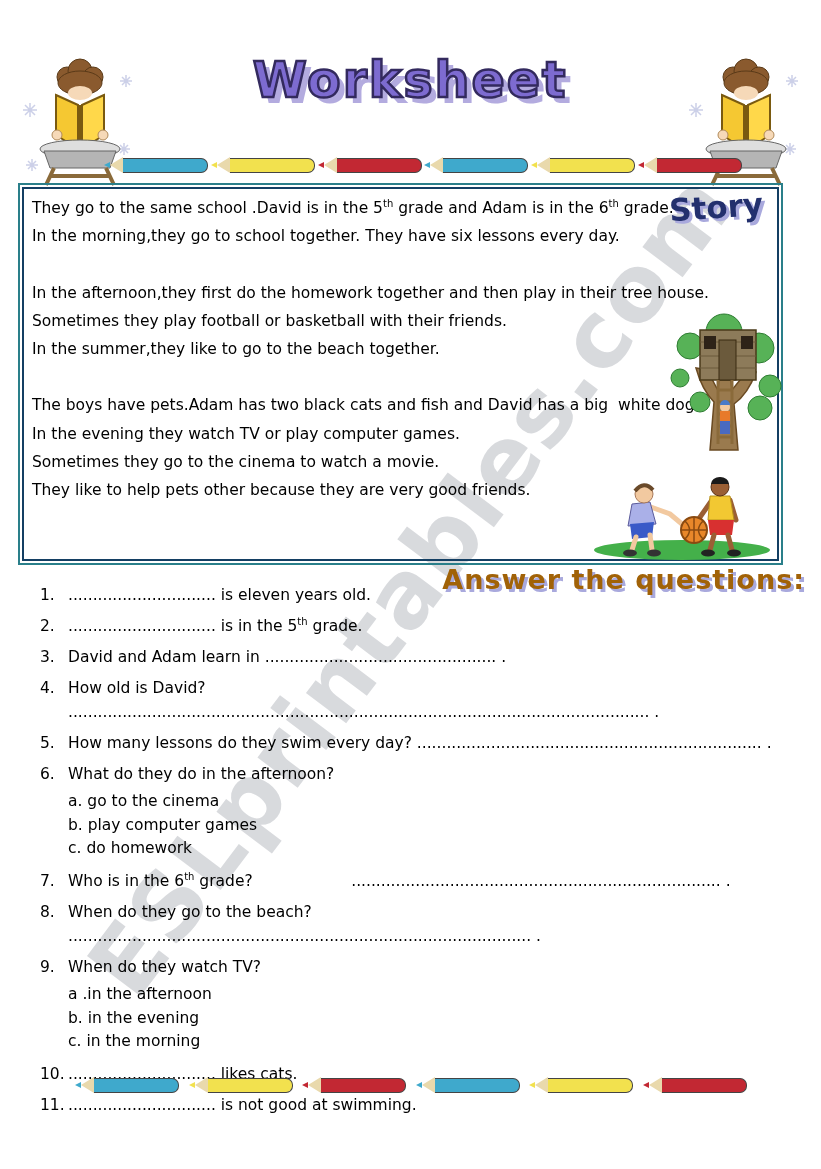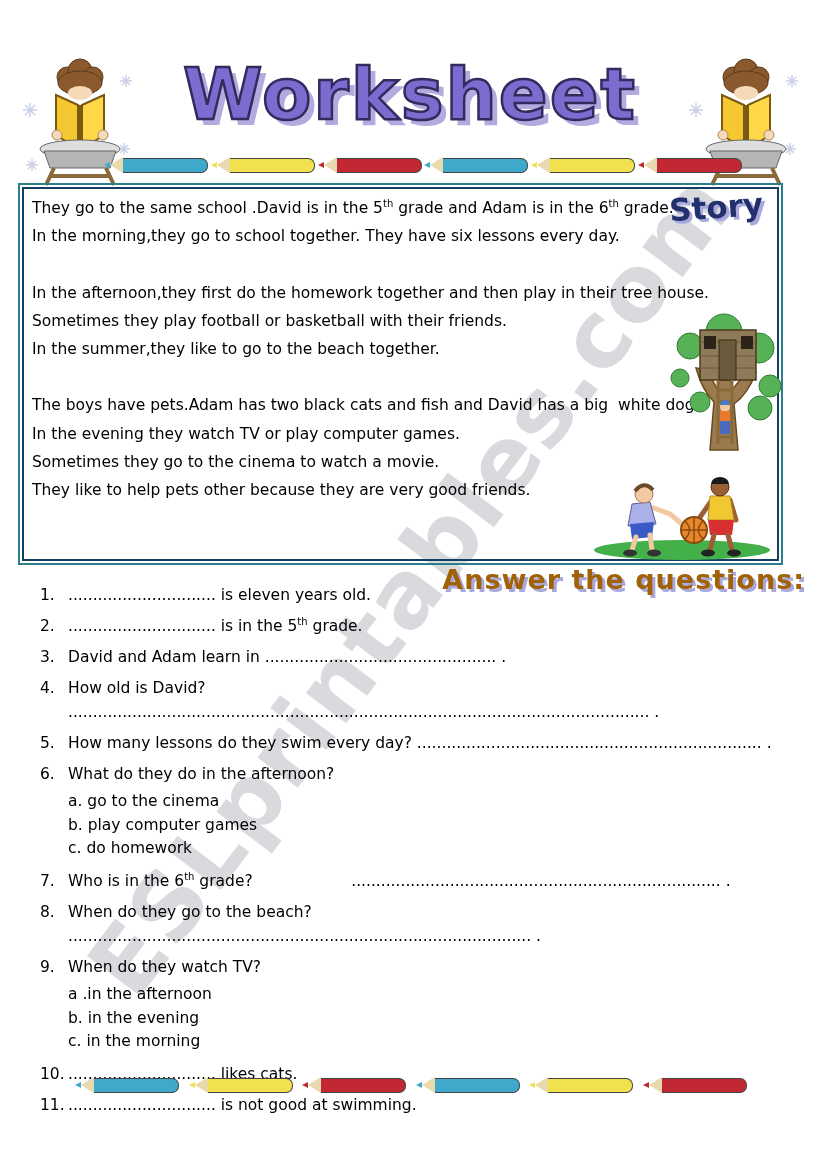--- a/index.html
+++ b/index.html
@@ -8,21 +8,21 @@
   .layer{position:absolute;z-index:1;}
 
   
   .watermark{position:absolute;left:50%;top:50%;
     transform:translate(-50%,-50%) rotate(-53deg);
     font-size:92px;font-weight:bold;color:#b9bcc2;opacity:.55;
     white-space:nowrap;z-index:0;pointer-events:none;letter-spacing:2px;}
 
   
   .title-wrap{left:170px;top:52px;width:480px;text-align:center;}
-  .worksheet-title{font-size:72px;font-weight:bold;color:#7d6bd0;letter-spacing:2px;
+  .worksheet-title{font-size:49px;font-weight:bold;color:#7d6bd0;letter-spacing:2px;
     -webkit-text-stroke:2.5px #332a5e;
     text-shadow:6px 6px 0 #b3abdf;}
 
   
   .pencil-divider{display:flex;justify-content:space-between;align-items:center;}
   .divider-top{left:104px;top:152px;width:638px;height:26px;}
   .divider-bottom{left:75px;top:1072px;width:672px;height:26px;}
   .pencil{display:inline-flex;align-items:center;height:20px;}
   .pencil i{display:block;}
   .pencil .pt{width:0;height:0;border-style:solid;border-width:3px 6px 3px 0;

